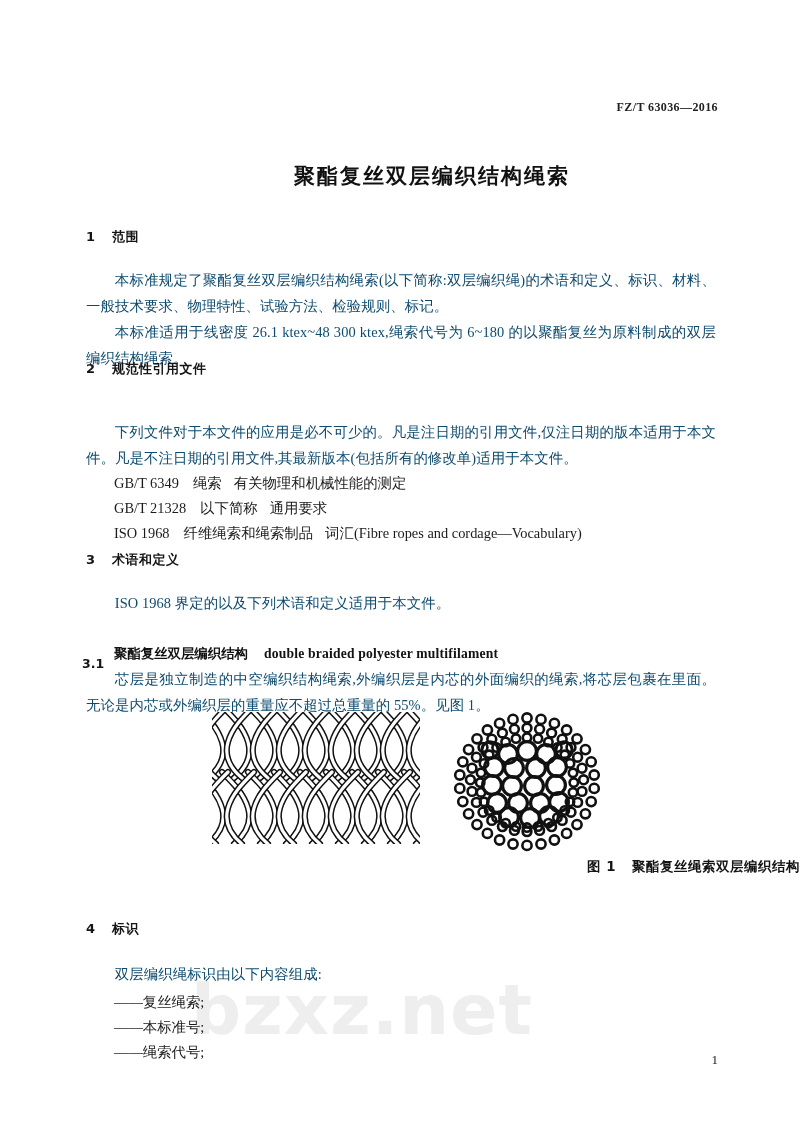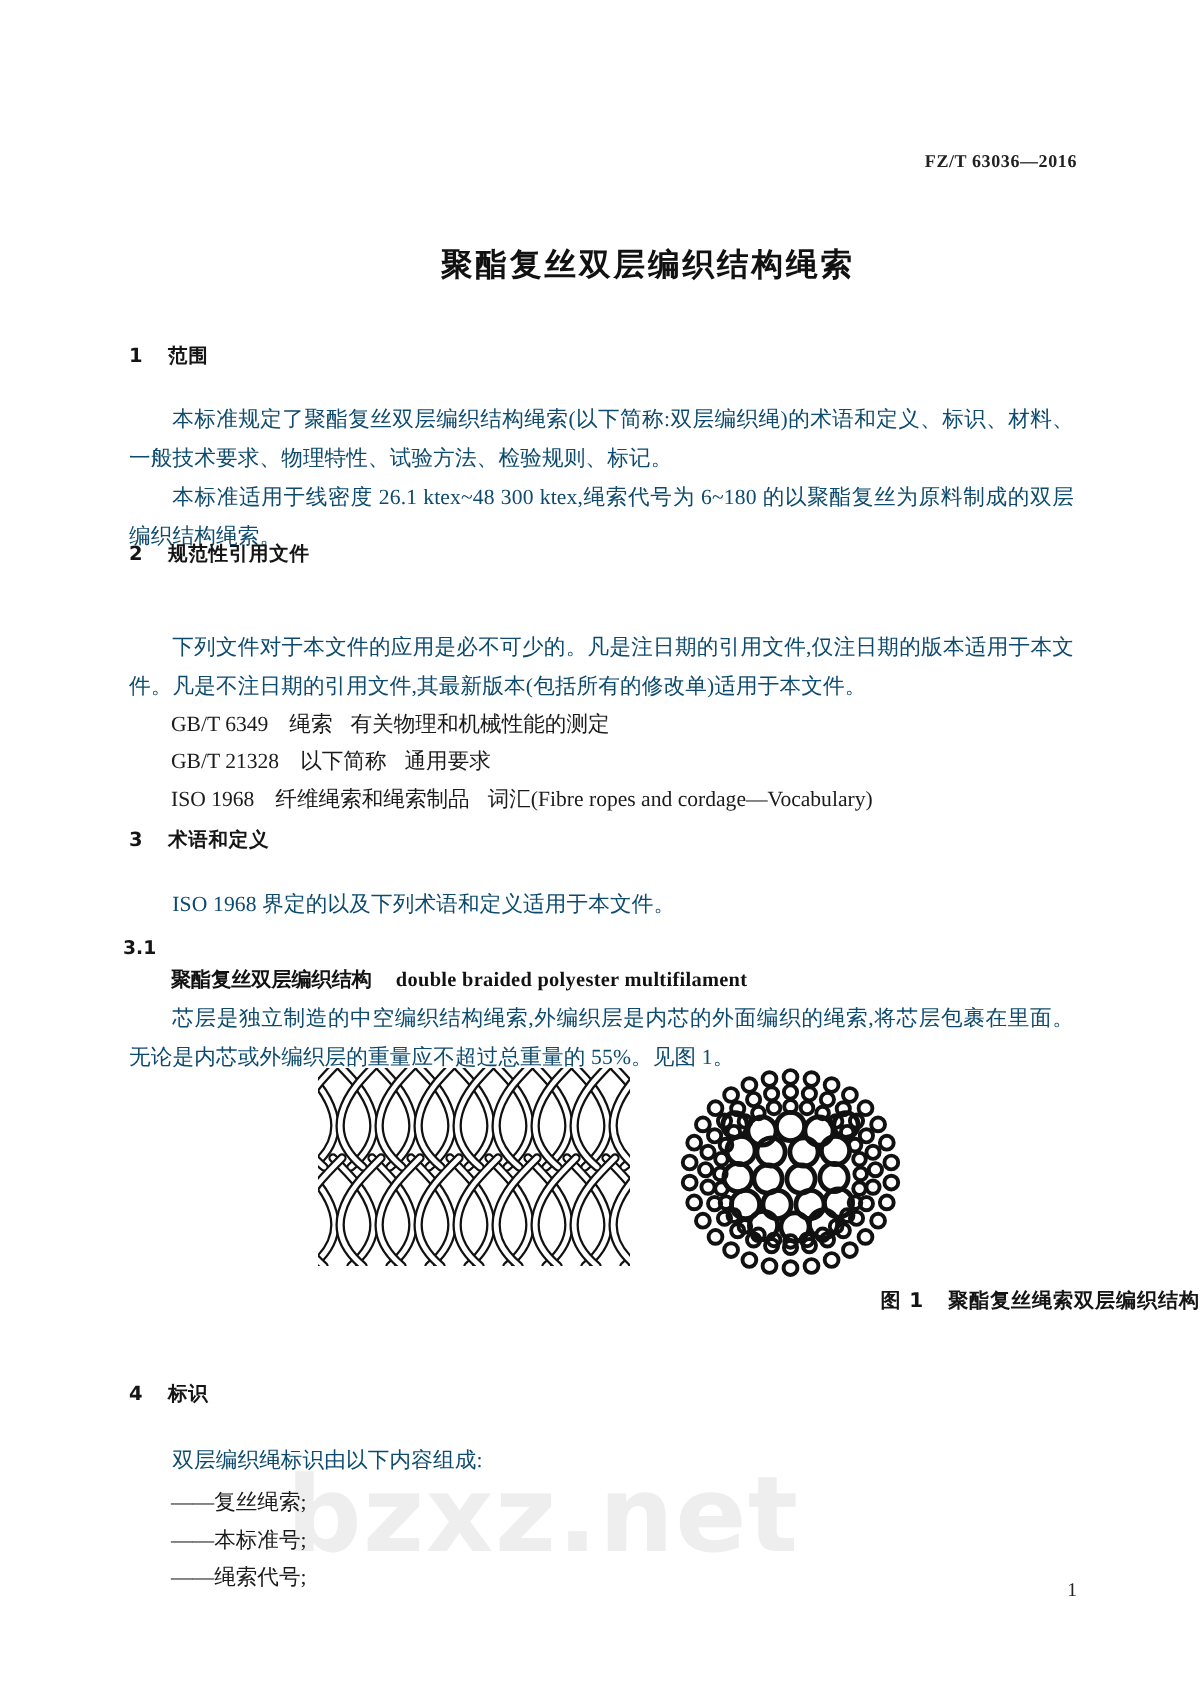--- a/index.html
+++ b/index.html
@@ -89,20 +89,21 @@
   .sec-head .num {
     display: inline-block;
     width: 26px;
   }
   .sub-head {
     font-family: "DejaVu Sans", "Liberation Sans", sans-serif;
     font-weight: 700;
     font-size: 12.5px;
     color: #151515;
     white-space: nowrap;
+    margin-top: 32px;
   }
   .para {
     font-family: "Liberation Serif", "DejaVu Serif", serif;
     font-size: 14.4px;
     line-height: 25.5px;
     text-align: justify;
     color: #0c4a6e;
     letter-spacing: 0.1px;
   }
   .para.indent { text-indent: 2em; }

